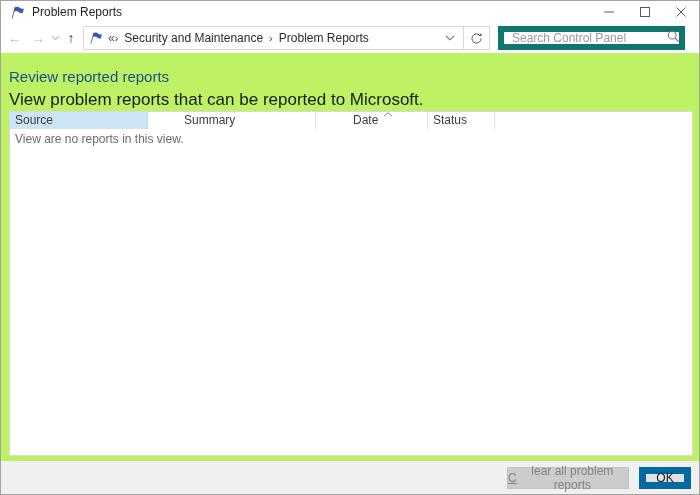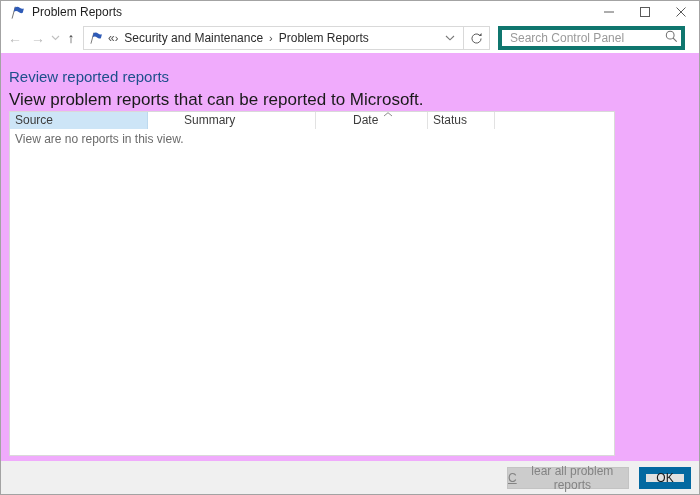--- a/index.html
+++ b/index.html
@@ -1,21 +1,21 @@
 <!DOCTYPE html>
 <html><head>
 <meta charset="utf-8">
 <style>
   * { box-sizing: border-box; margin: 0; padding: 0; }
   html, body { width: 700px; height: 495px; }
   body { font-family: "Liberation Sans", sans-serif; background: #ffffff; }
 
   .window {
     position: relative; width: 700px; height: 495px;
-    background: #f0abfc; border: 1px solid #a3a3a3; overflow: hidden; padding-left: 12px;
+    background: #bef264; border: 1px solid #a3a3a3; overflow: hidden; padding-left: 12px;
   }
 
   
   .titlebar {
     position: absolute; top: 0; left: 0; right: 0; height: 22px;
     display: flex; align-items: center; background: #ffffff;
   }
   .titlebar .app-icon { margin-left: 9px; width: 15px; height: 15px; flex: 0 0 auto; }
   .titlebar .title-text { margin-left: 7px; font-size: 12px; color: #1f1f1f; }
   .win-controls { margin-left: auto; display: flex; height: 22px; }
@@ -41,42 +41,42 @@
   .crumb-prefix { margin-left: 5px; color: #555; }
   .crumb-item { margin: 0 6px; white-space: nowrap; }
   .crumb-sep { color: #444; font-size: 11px; }
   .addr-spacer { flex: 1; }
   .addr-dd-btn { width: 26px; height: 22px; display: flex; align-items: center; justify-content: center; background: transparent; border: none; }
   .addr-divider { width: 1px; height: 24px; background: #d9d9d9; }
   .refresh-btn { width: 25px; height: 22px; display: flex; align-items: center; justify-content: center; background: transparent; border: none; }
 
   .searchbox {
     position: absolute; left: 497px; top: 3px; width: 187px; height: 24px;
-    border: 4px solid #0f766e; background: #ffffff;
+    border: 6px solid #0f766e; background: #ffffff;
     display: flex; align-items: center;
   }
   .searchbox input {
     flex: 1; border: none; outline: none; height: 100%; padding-left: 8px;
     font-family: "Liberation Sans", sans-serif; font-size: 12px; color: #333;
   }
   .searchbox input::placeholder { color: #9a9a9a; opacity: 1; }
   .searchbox .search-icon { margin-right: 7px; flex: 0 0 auto; }
 
   
   .page-heading {
     position: absolute; left: 8px; top: 67px;
     font-size: 15px; color: #1d4f8b; font-weight: 400;
   }
   .page-subheading {
     position: absolute; left: 8px; top: 89px;
     font-size: 17px; color: #1a1a1a;
   }
 
   .report-list {
-    position: absolute; left: 8px; top: 110px; width: 606px; height: 345px;
+    position: absolute; left: 8px; top: 110px; width: 684px; height: 345px;
     border: 1px solid #d9d9d9; background: #ffffff;
   }
   .list-header { display: flex; height: 17px; font-size: 12px; color: #3c3c3c; }
   .hcell { height: 17px; line-height: 16px; padding-left: 5px; border-right: 1px solid #e2e2e2; position: relative; white-space: nowrap; overflow: hidden; }
   .col-source  { width: 138px; background: #cde5f7; border-right-color: #bdd9ee; }
   .col-summary { width: 137px; margin-left: 31px; }
   .col-date    { width: 80px; margin-left: 32px; }
   .col-status  { width: 67px; }
   .sort-glyph { position: absolute; top: 0; left: 50%; transform: translateX(-50%); line-height: 0; }
   .empty-row { padding: 3px 0 0 5px; font-size: 12px; color: #6b6b6b; }

